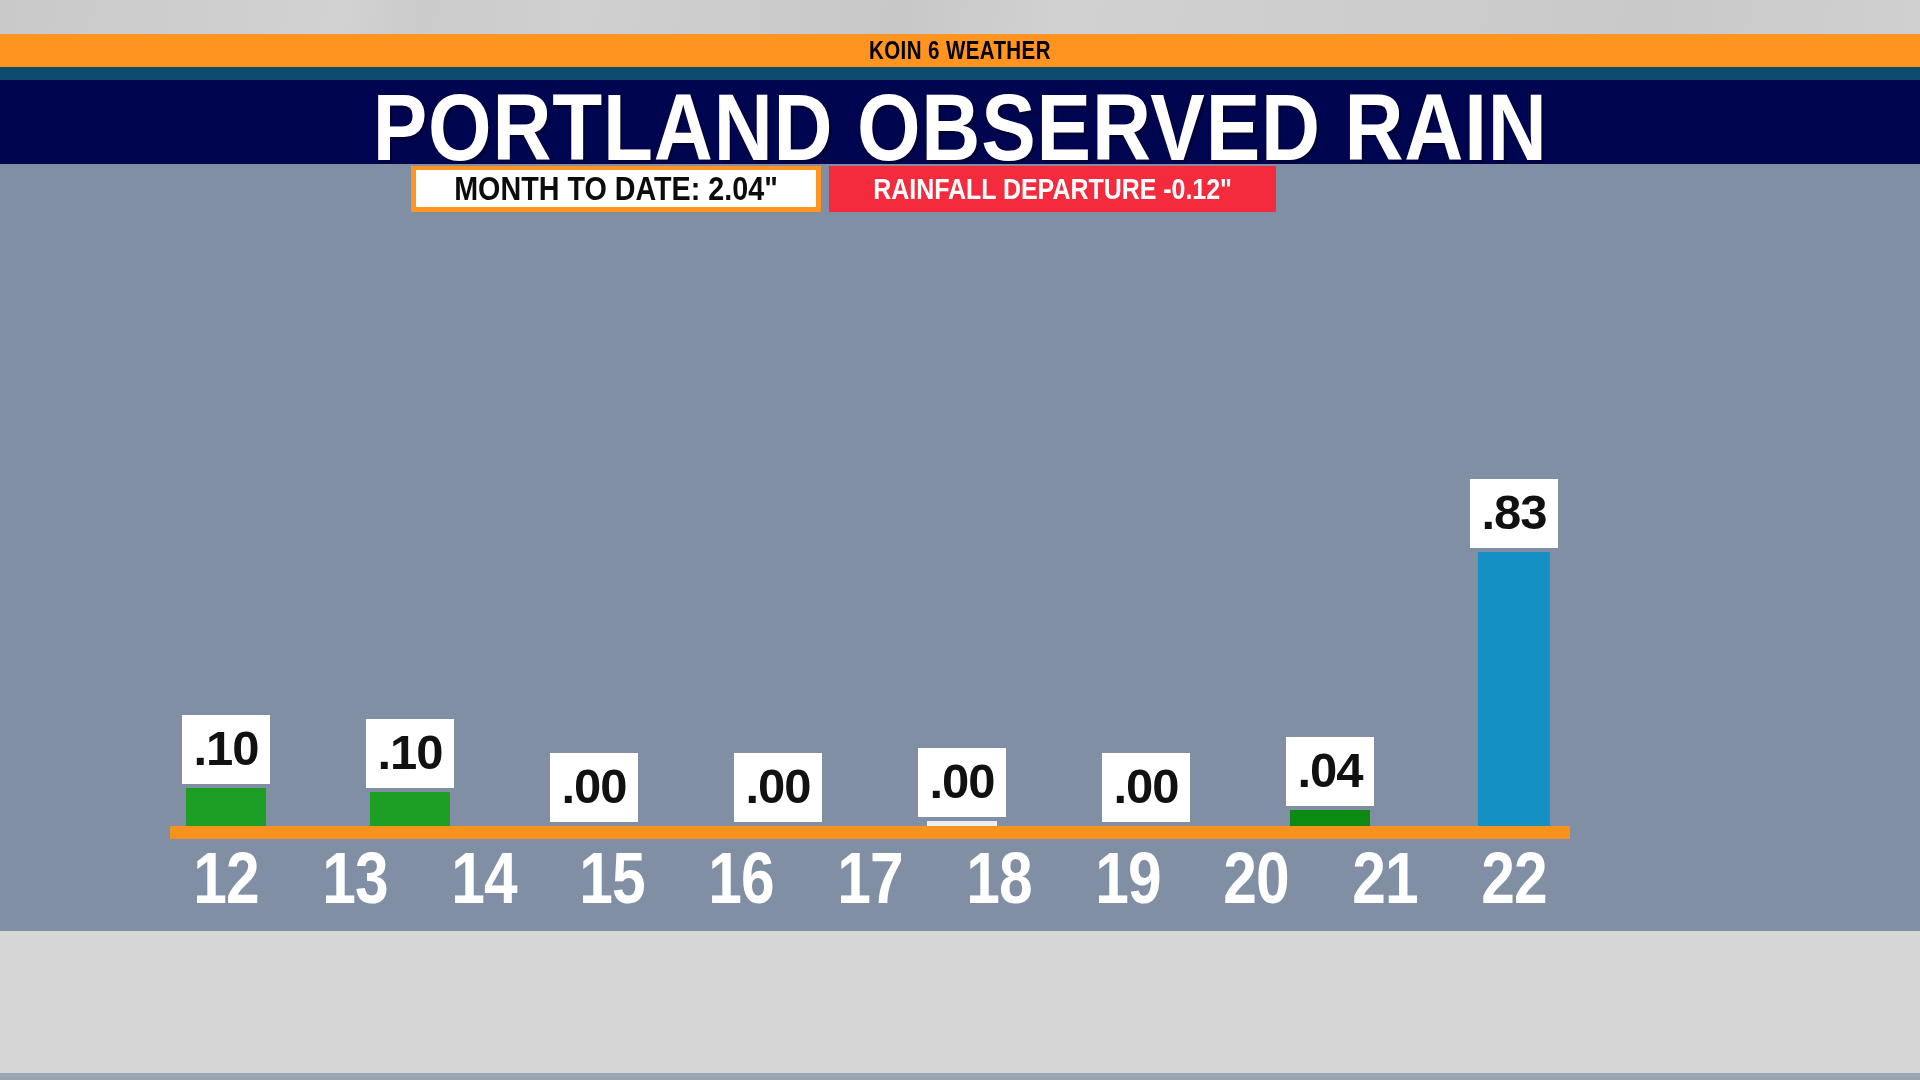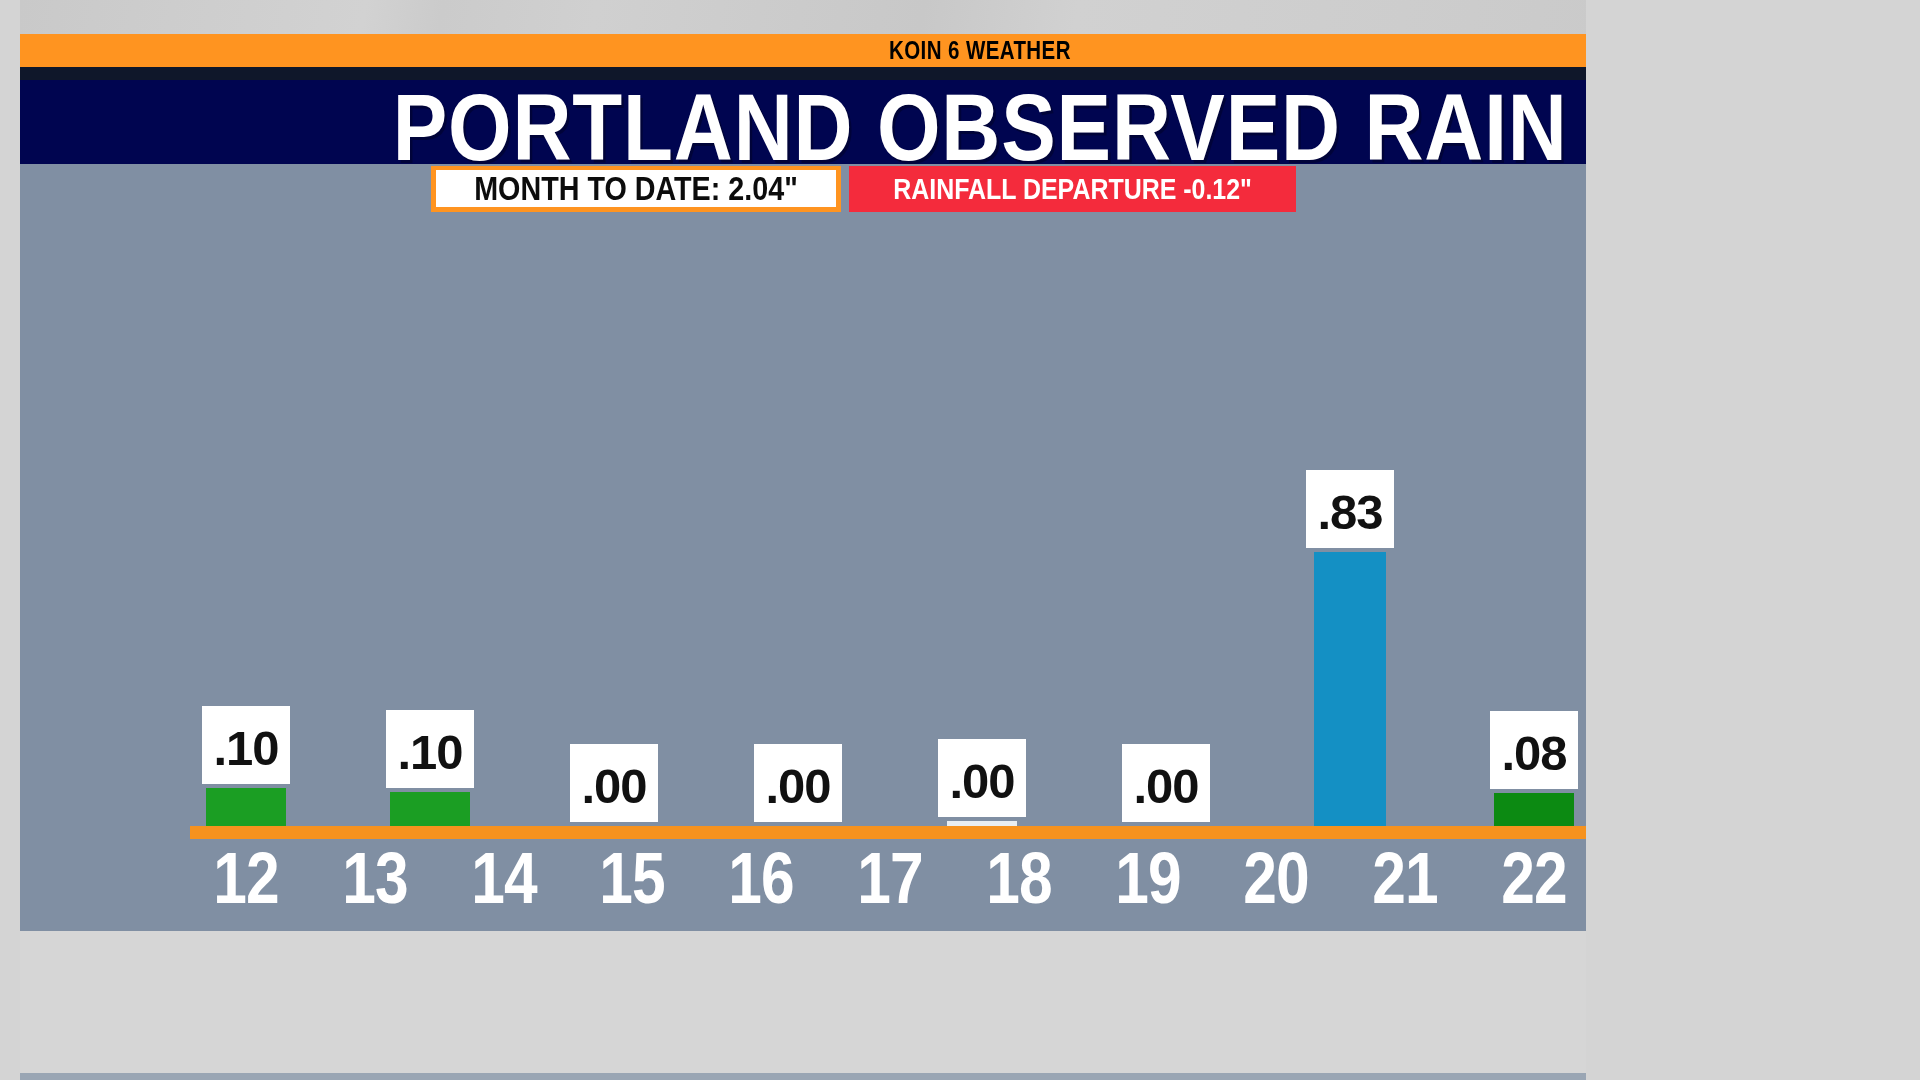--- a/index.html
+++ b/index.html
@@ -7,25 +7,24 @@
     padding: 0;
     width: 1920px;
     height: 1080px;
     overflow: hidden;
     background: #d4d4d4;
     font-family: "Liberation Sans", sans-serif;
   }
 
   #stage {
     position: relative;
-    width: 1566px;
+    width: 1920px;
     height: 1080px;
-    background: #0f172a;
+    background: #0c4a6e;
     overflow: hidden;
-    margin-left: 20px;
   }
 
   
   .top-gray {
     position: absolute;
     left: 0; top: 0;
     width: 1920px; height: 34px;
     background: linear-gradient(100deg,#c9c9c9 0%,#d2d2d2 18%,#cbcbcb 22%,#d0d0d0 30%,#c8c8c8 47%,#d1d1d1 55%,#cdcdcd 72%,#c9c9c9 86%,#d0d0d0 100%);
   }
 
@@ -151,21 +150,21 @@
     flex-direction: column;
     align-items: center;
     justify-content: flex-end;
   }
   .val-chip {
     background: #ffffff;
     color: #111111;
     font-size: 49px;
     font-weight: bold;
     line-height: 49px;
-    padding: 18px 11px 11px 11px;
+    padding: 9px 11px 11px 11px;
     margin-bottom: 4px;
     white-space: nowrap;
     letter-spacing: -1px;
     z-index: 3;
   }
   .bar {
     width: 80px;
     background: #1b9e23;
     z-index: 1;
   }
@@ -261,26 +260,26 @@
       </div>
       <div class="col">
         <div class="val-chip">.00</div>
         <div class="bar trace"></div>
       </div>
       <div class="col">
         <div class="val-chip">.00</div>
         <div class="bar zero" style="height: 0px; visibility: hidden;"></div>
       </div>
       <div class="col">
+        <div class="val-chip">.04</div>
+        <div class="bar dark" style="height: 16px;"></div>
+      </div>
+      <div class="col">
         <div class="val-chip">.83</div>
         <div class="bar blue" style="height: 274px;"></div>
-      </div>
-      <div class="col">
-        <div class="val-chip">.08</div>
-        <div class="bar dark" style="height: 33px;"></div>
       </div>
     </div>
 
   <div class="baseline"></div>
 
   <div class="days" id="days">
       <div class="day">12</div>
       <div class="day">13</div>
       <div class="day">14</div>
       <div class="day">15</div>

